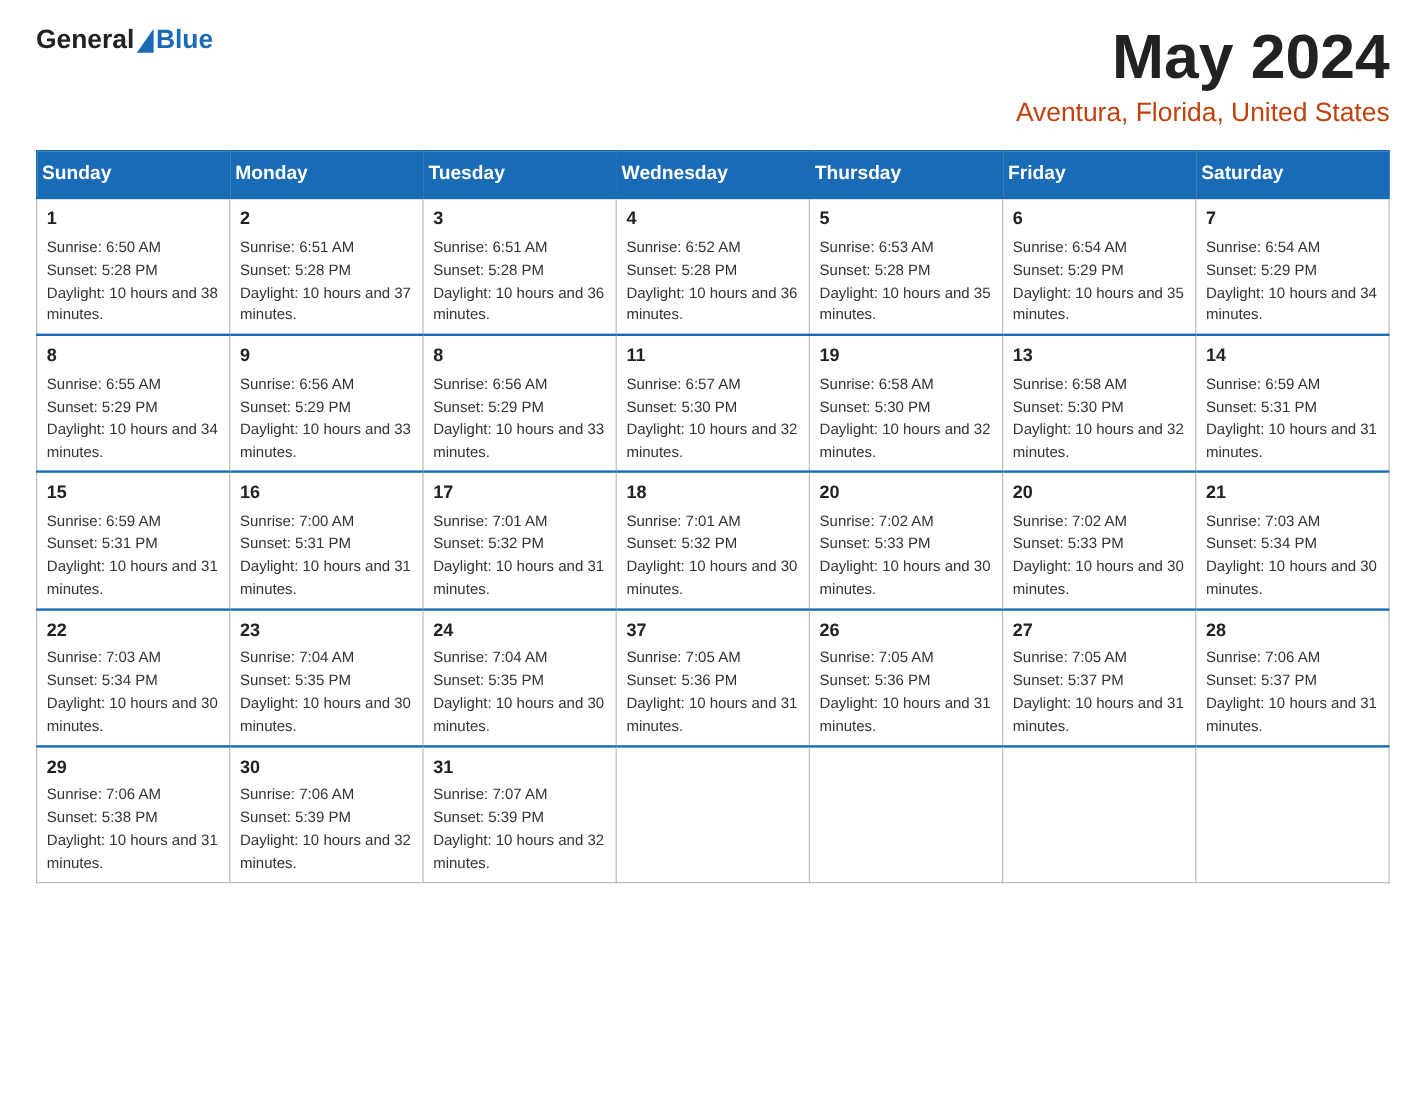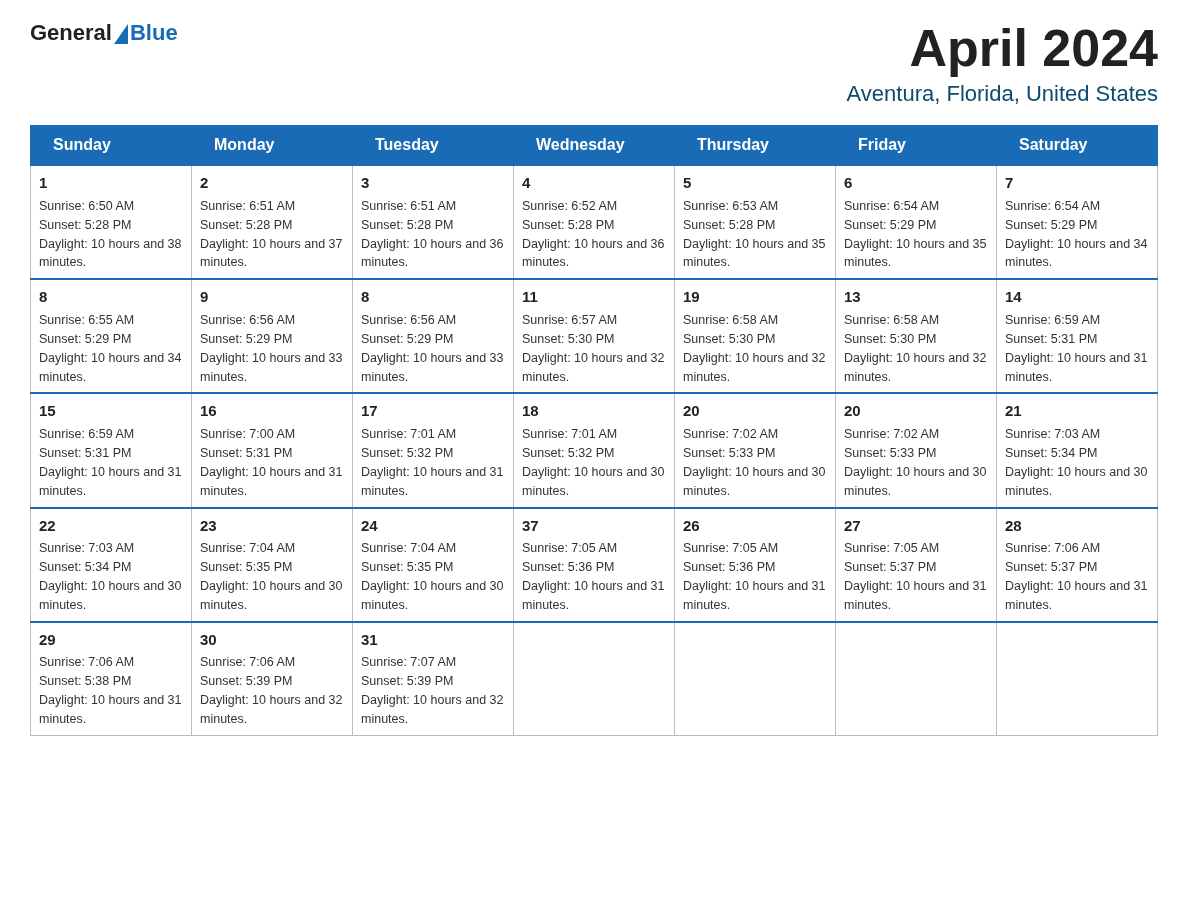--- a/index.html
+++ b/index.html
@@ -50,34 +50,34 @@
       text-align: right;
     }
     .month-title {
       font-size: 52px;
       font-weight: bold;
       color: #222;
       line-height: 1.1;
     }
     .location-subtitle {
       font-size: 22px;
-      color: #0c4a6e;
+      color: #c2410c;
       margin-top: 4px;
     }
     .calendar {
       width: 100%;
       border-collapse: collapse;
       border: 1px solid #aaa;
     }
     .calendar th {
       background-color: #1a6bb5;
       color: #fff;
       font-size: 16px;
       font-weight: bold;
-      padding: 10px 22px;
+      padding: 10px 4px;
       text-align: left;
       border: 1px solid #1a6bb5;
     }
     .calendar td {
       vertical-align: top;
       border: 1px solid #bbb;
       padding: 6px 8px;
       width: calc(100% / 7);
       min-height: 95px;
       font-size: 13px;
@@ -107,21 +107,21 @@
 
 <div class="header">
   <div class="logo">
     <div class="logo-top">
       <span class="logo-general">General</span>
       <div class="logo-triangle"></div>
     </div>
     <span class="logo-blue">Blue</span>
   </div>
   <div class="title-section">
-    <div class="month-title">April 2024</div>
+    <div class="month-title">May 2024</div>
     <div class="location-subtitle">Aventura, Florida, United States</div>
   </div>
 </div>
 
 <table class="calendar">
   <thead>
     <tr>
       <th>Sunday</th>
       <th>Monday</th>
       <th>Tuesday</th>

